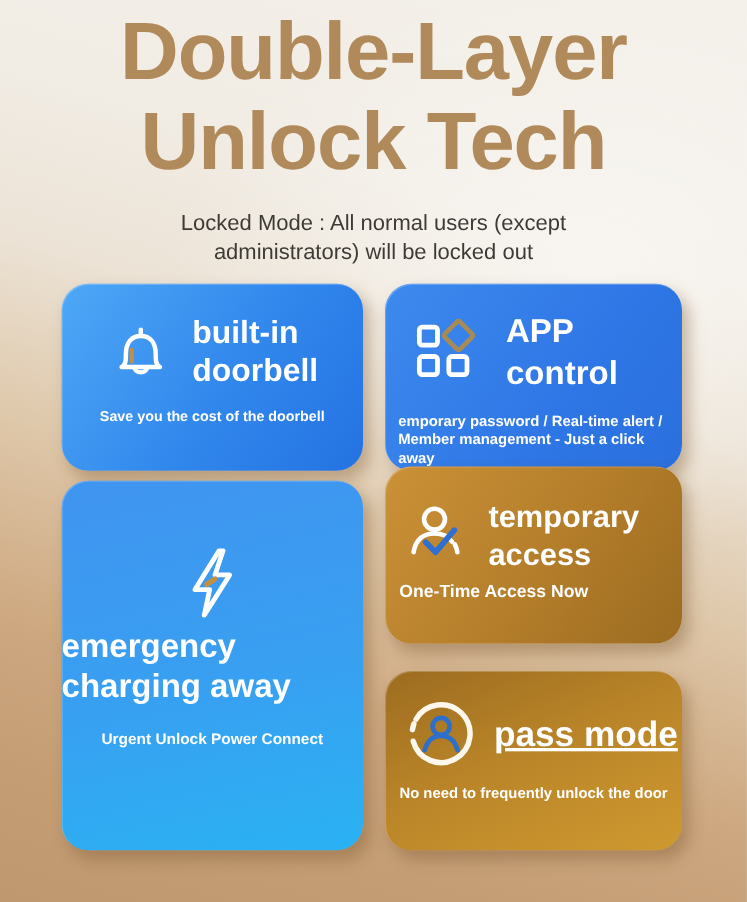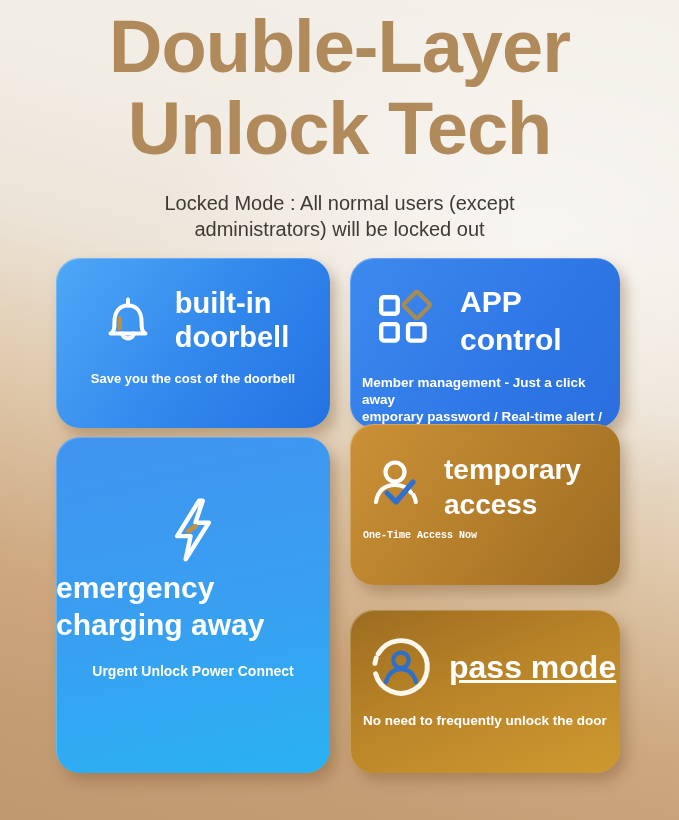--- a/index.html
+++ b/index.html
@@ -54,21 +54,21 @@
   .card-app .ctitle{font-size:30px;line-height:38px;}
   .card-app .csub{margin:15px 0 0 12px;font-size:13.5px;line-height:17px;}
   
   .card-emergency{text-align:center;}
   .card-emergency .icon-wrap{padding-top:54px;}
   .card-emergency .ctitle{text-align:left;font-size:30px;line-height:37px;}
   .card-emergency .csub{font-size:14px;margin-top:20px;}
   
   .card-temp .row{margin:28px 0 0 16px;gap:14px;}
   .card-temp .ctitle{font-size:28px;line-height:35px;}
-  .card-temp .csub{margin:8px 0 0 13px;font-size:10px;font-family:Liberation Mono, monospace;}
+  .card-temp .csub{margin:8px 0 0 13px;font-size:16px;}
   
   .card-pass .row{margin:24px 0 0 18px;gap:15px;text-decoration:underline;}
   .card-pass .ctitle{font-size:32px;line-height:38px;}
   .card-pass .csub{text-align:center;font-size:13.5px;margin-top:13px;}
 
   svg{display:block;}
 </style>
 </head>
 <body>
 
@@ -110,22 +110,22 @@
           <rect x="33" y="35" width="16" height="16" rx="2.5"></rect>
         </g>
         <rect x="32" y="7" width="19" height="19" rx="2" transform="rotate(45 41.5 16.5)" fill="none" stroke="#a78b57" stroke-width="4.2" stroke-linejoin="round"></rect>
       </svg>
       <div class="ctitle">
         <div>APP</div>
         <div>control</div>
       </div>
     </div>
     <div class="csub">
+      <div>emporary password / Real-time alert /</div>
       <div>Member management - Just a click away</div>
-      <div>emporary password / Real-time alert /</div>
     </div>
   </section>
 
   <section class="card card-emergency">
     <div class="icon-wrap">
       <svg width="78" height="78" viewBox="0 0 64 64" style="margin:0 auto;">
         <path d="M37 8 L19 37 H30 L26 56 L45 26 H34 L40 8 Z" fill="none" stroke="#ffffff" stroke-width="3.6" stroke-linejoin="round" stroke-linecap="round"></path>
         <path d="M28 33 l6 -4" fill="none" stroke="#c28f43" stroke-width="4" stroke-linecap="round"></path>
       </svg>
     </div>

